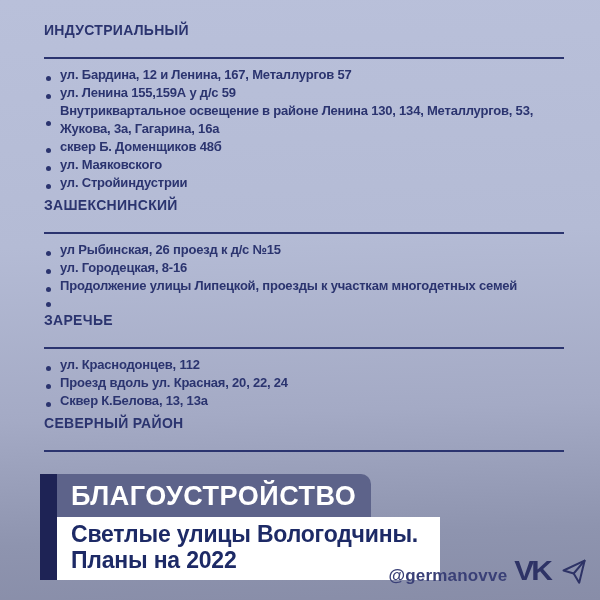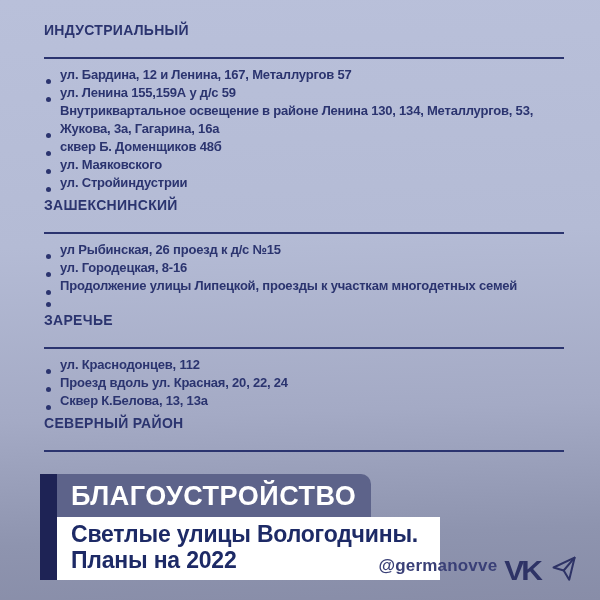--- a/index.html
+++ b/index.html
@@ -34,21 +34,21 @@
     color: #2b346f;
     border-bottom: 2px solid #2b346f;
     padding-bottom: 19px;
     margin-bottom: 7px;
   }
   .section + .section .section-title { margin-top: 5px; }
 
   .item-list { list-style: none; }
   .item {
     display: flex;
-    align-items: flex-end;
+    align-items: center;
     gap: 9px;
     padding-left: 2px;
   }
   .dot {
     flex: 0 0 auto;
     width: 5px;
     height: 5px;
     border-radius: 50%;
     background: #2b346f;
     margin-top: 7px;
@@ -98,24 +98,24 @@
   .banner-subtitle-line {
     font-size: 23px;
     font-weight: 700;
     line-height: 26px;
     color: #1d2a66;
     letter-spacing: -0.2px;
   }
 
   .footer {
     position: absolute;
-    right: 22px;
+    right: 12px;
     top: 556px;
     display: flex;
-    align-items: flex-start;
+    align-items: flex-end;
     gap: 7px;
   }
   .handle {
     font-size: 17px;
     font-weight: 600;
     color: #3a4077;
     letter-spacing: 0.2px;
   }
   .vk-logo {
     font-size: 30px;

